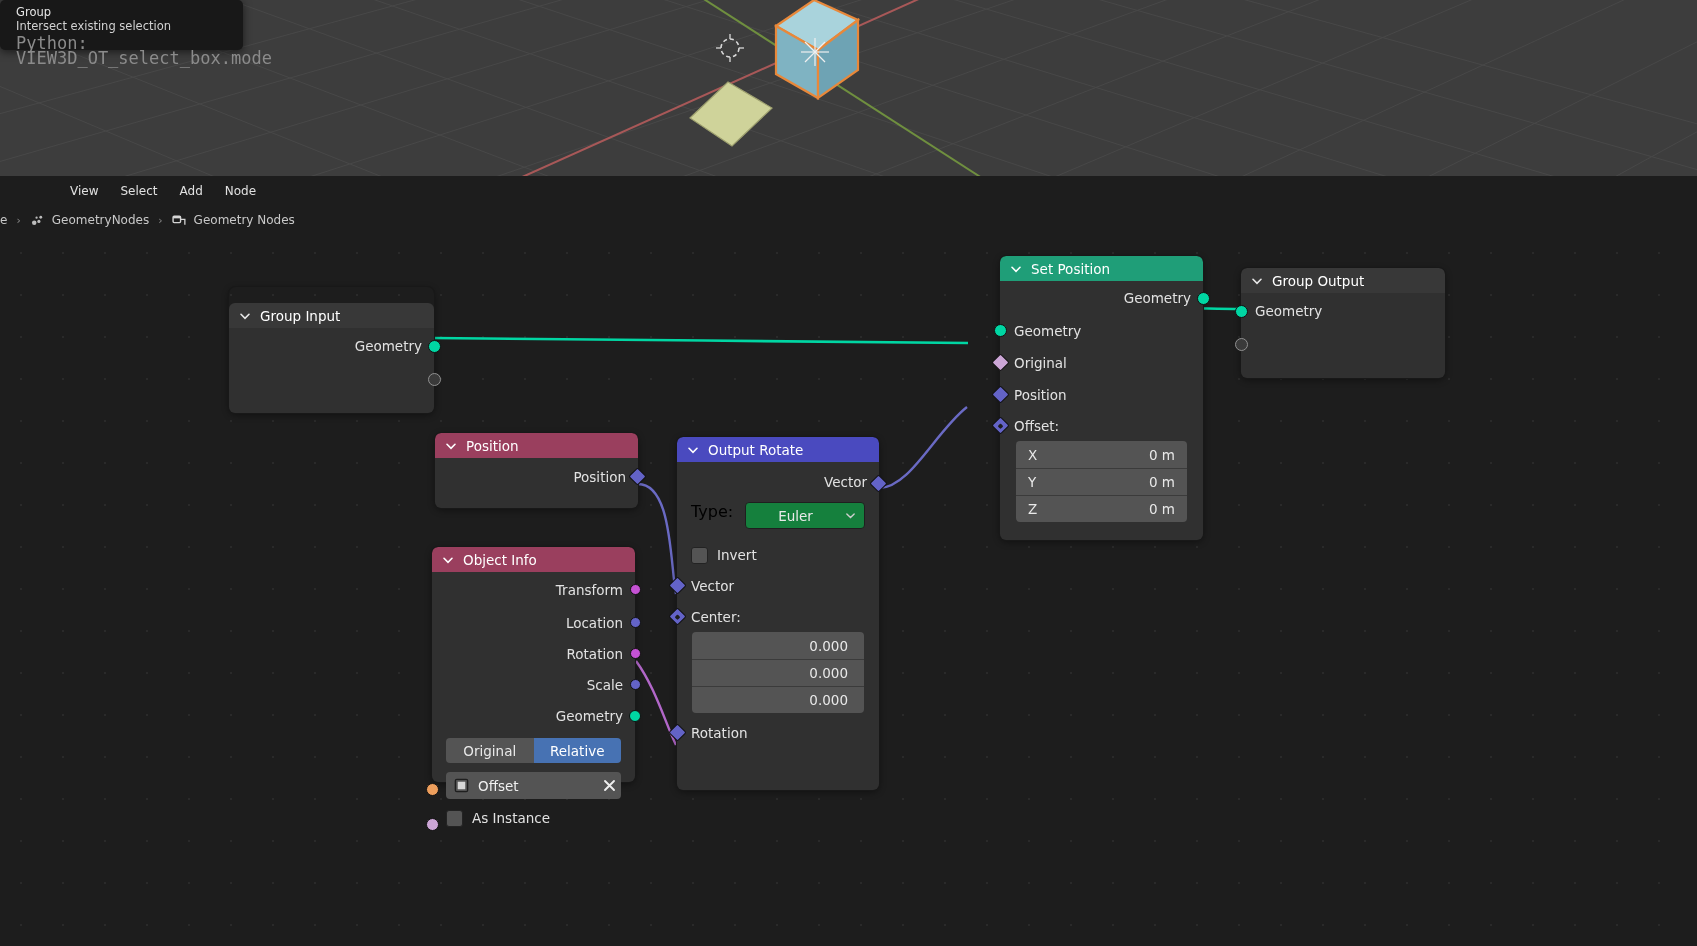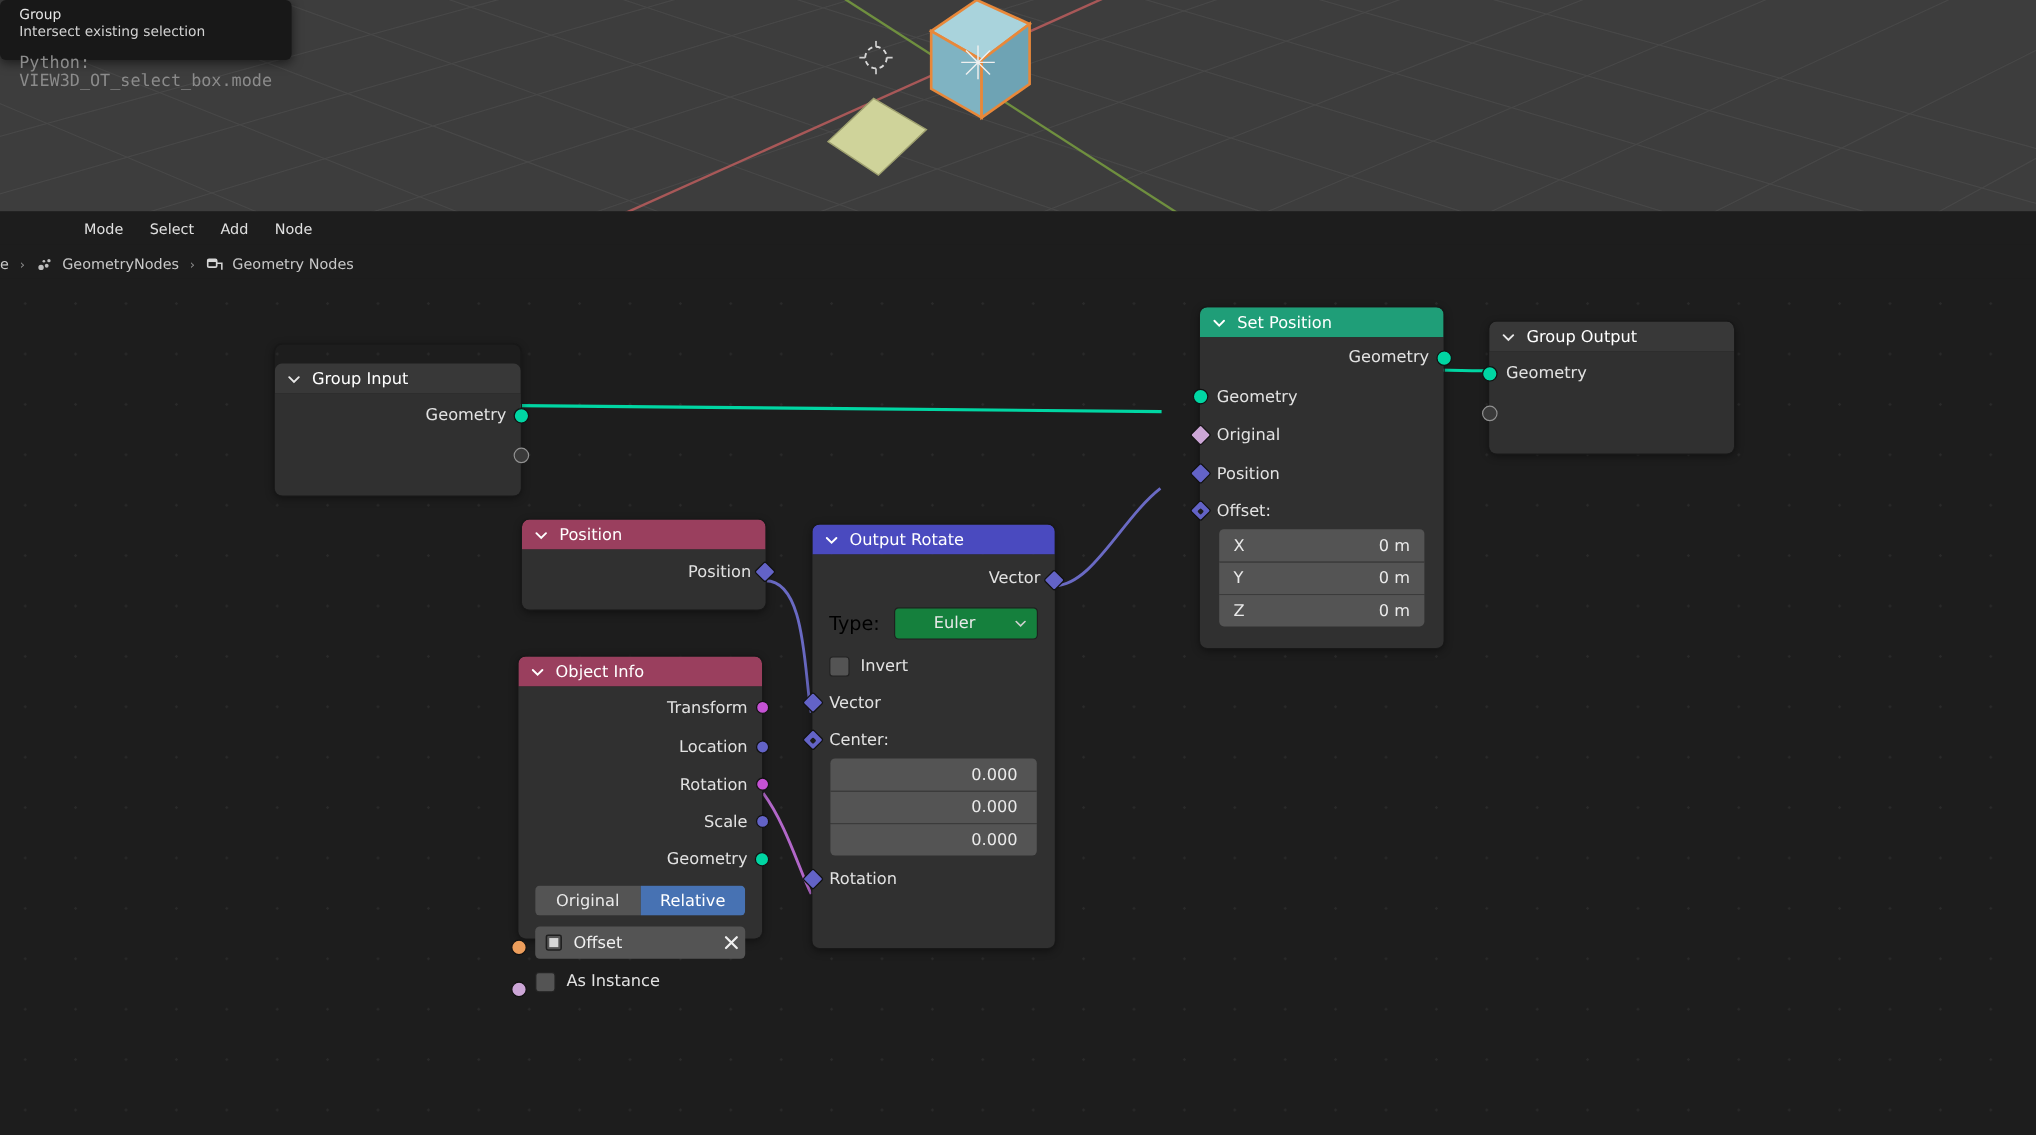--- a/index.html
+++ b/index.html
@@ -11,21 +11,21 @@
   
   #viewport { position:absolute; left:0; top:0; width:1697px; height:196px;
     background:#3d3d3d; overflow:hidden; }
 
   
   #tooltip { position:absolute; left:0px; top:0px; width:243px; height:50px;
     background:#181818; border-radius:5px; padding:5px 10px 7px 16px;
     box-shadow:0 2px 9px rgba(0,0,0,.55); z-index:40; }
   #tooltip .tt-title { color:#e6e6e6; font-size:11.5px; line-height:14px; }
   #tooltip .tt-desc { color:#d2d2d2; font-size:11.5px; line-height:14px; }
-  #tooltip .tt-py { color:#8b8b8b; font-size:14px; line-height:15px; margin-top:13px;
+  #tooltip .tt-py { color:#8b8b8b; font-size:17px; line-height:15px; margin-top:3px;
     font-family:"DejaVu Sans Mono","Liberation Mono",monospace; }
 
   
   #editor-header { position:absolute; left:0; top:176px; width:1697px; height:28px;
     background:#1d1d1d; display:flex; align-items:center; z-index:20; }
   #mode-select { position:absolute; left:-14px; top:178px; width:68px; height:22px;
     background:#2b2b2b; border-radius:4px; display:flex; align-items:center;
     justify-content:space-between; padding:0 6px 0 8px; }
   #mode-select .ms-label { color:#dcdcdc; font-size:12px; }
   .menu-item { color:#e0e0e0; font-size:12px; padding:3px 8px; border-radius:3px; }
@@ -179,21 +179,21 @@
   <div id="editor-header"></div>
 
   <div id="mode-select">
     <span class="ms-label">odifier</span>
     <svg width="11" height="11" viewBox="0 0 12 12">
       <path d="M2 4.3 L6 8.3 L10 4.3" fill="none" stroke="#cfcfcf" stroke-width="1.5" stroke-linecap="round"></path>
     </svg>
   </div>
 
   <div style="position:absolute;left:62px;top:181px;display:flex;gap:6px;z-index:21;">
-    <div class="menu-item">Mode</div>
+    <div class="menu-item">View</div>
     <div class="menu-item">Select</div>
     <div class="menu-item">Add</div>
     <div class="menu-item">Node</div>
   </div>
 
   <div id="tree-selector">
     <div class="ts-idbtn">
       <svg width="13" height="13" viewBox="0 0 14 14">
         <rect x="1" y="3" width="7" height="6" rx="1" fill="none" stroke="#d5d5d5" stroke-width="1.3"></rect>
         <rect x="1" y="3" width="7" height="2" fill="#d5d5d5"></rect>
@@ -371,21 +371,21 @@
         <svg width="12" height="12" viewBox="0 0 12 12">
           <path d="M2 4.3 L6 8.3 L10 4.3" fill="none" stroke="#ffffff" stroke-width="1.6" stroke-linecap="round"></path>
         </svg>
         <span class="ntitle">Output Rotate</span>
       </div>
       <div class="node-body" style="height:328px;">
         <div class="row row-out" style="height:40px;">
           <span class="lbl">Vector</span>
           <span class="sock dia" style="right:-6px;top:15px;background:#6363c7;"></span>
         </div>
-        <div style="display:flex;align-items:center;gap:12px;padding:0 14px;height:34px;">
+        <div style="display:flex;gap:12px;padding:0 14px;height:34px;">
           <span class="lbl">Type:</span>
           <div class="dropdown" style="flex:1;">
             <span class="dd-val">Euler</span>
             <svg width="11" height="11" viewBox="0 0 12 12">
               <path d="M2 4.3 L6 8.3 L10 4.3" fill="none" stroke="#cfcfcf" stroke-width="1.5" stroke-linecap="round"></path>
             </svg>
           </div>
         </div>
         <div class="checkbox-row" style="margin-top:5px;">
           <span class="checkbox"></span>

